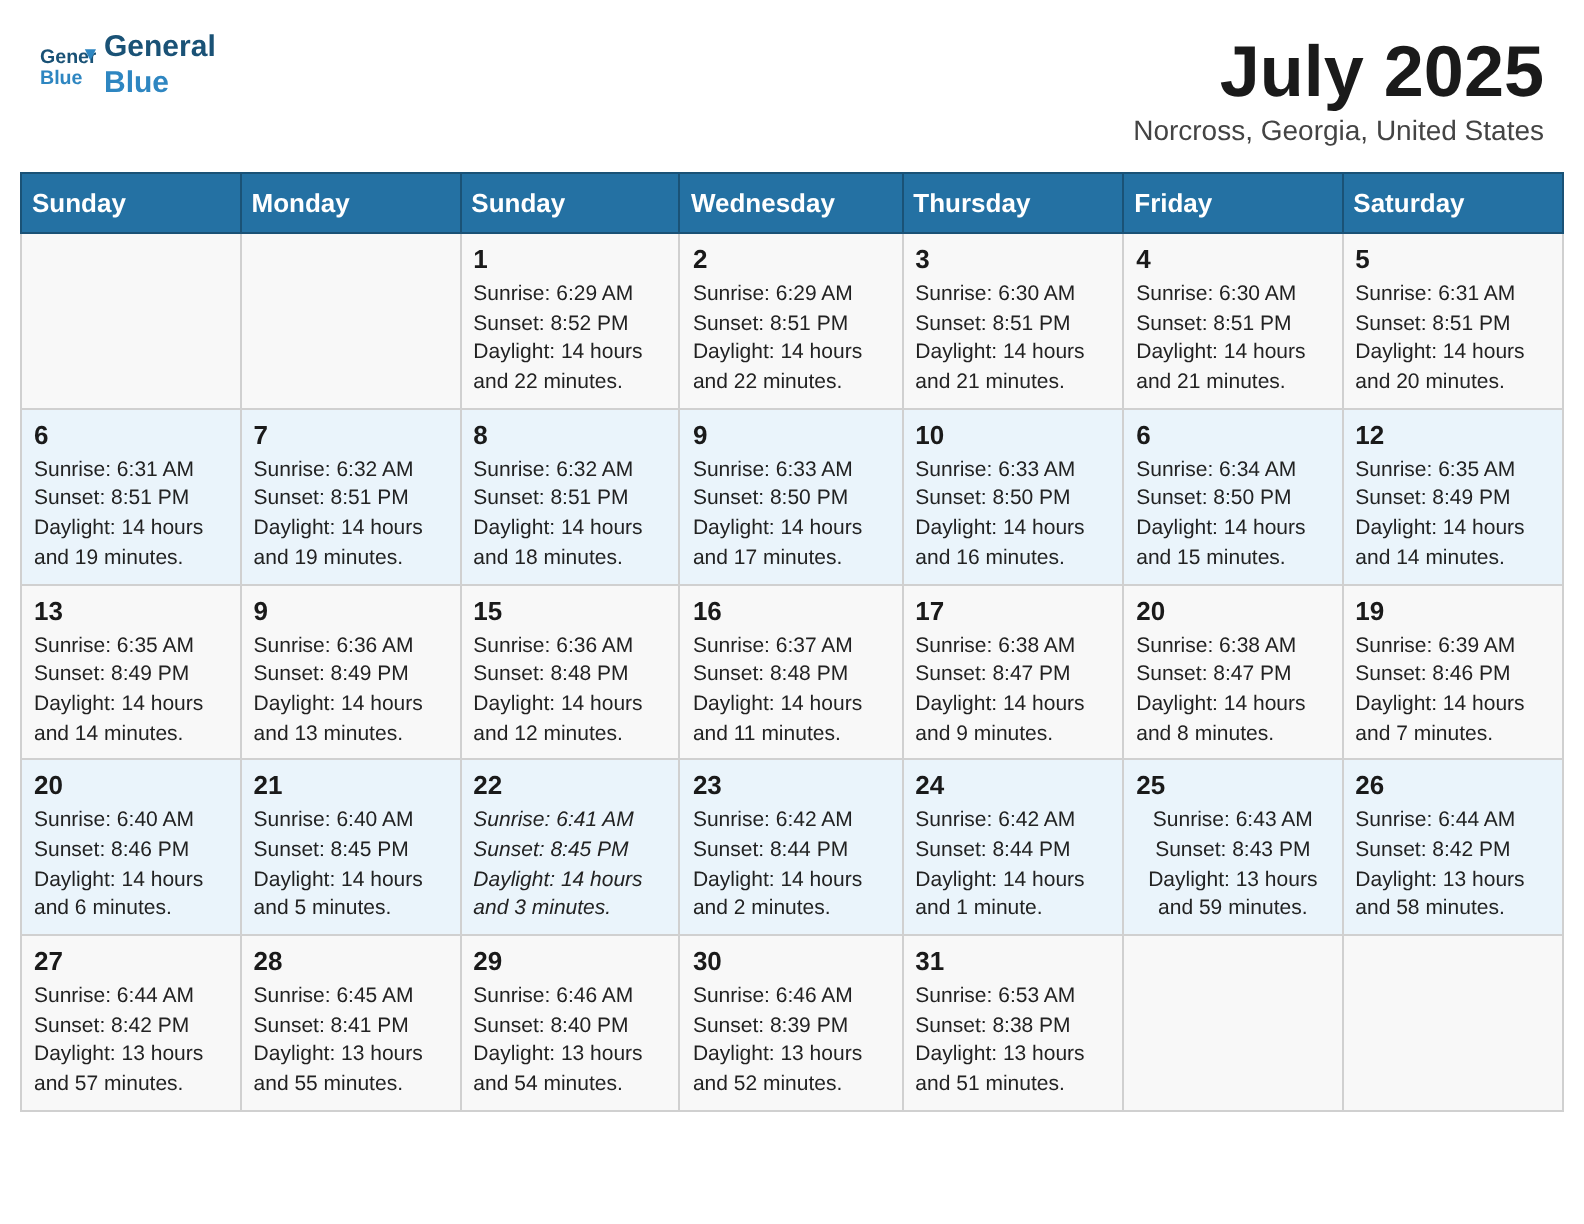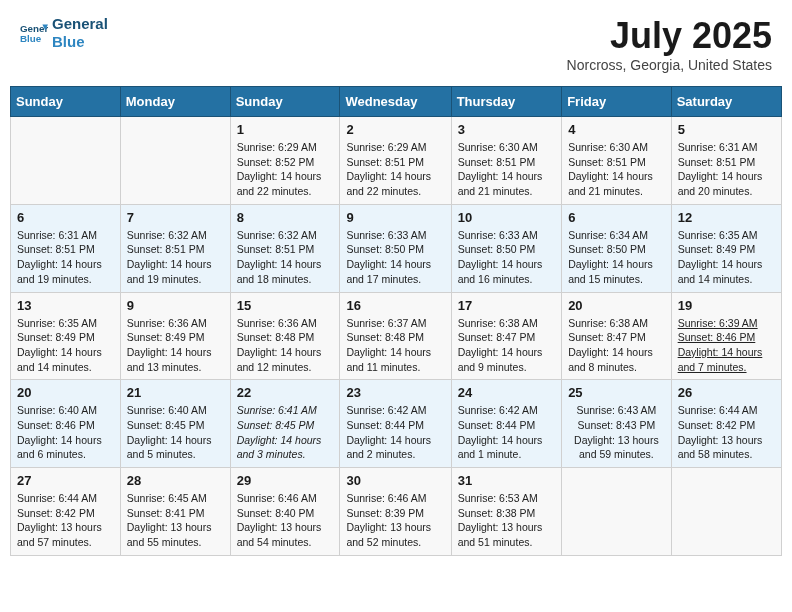--- a/index.html
+++ b/index.html
@@ -230,21 +230,21 @@
 Daylight: 14 hours and 9 minutes.</div>
         </td>
         <td>
           <span class="day-num">20</span>
           <div class="day-detail" style="white-space: pre-line;">Sunrise: 6:38 AM
 Sunset: 8:47 PM
 Daylight: 14 hours and 8 minutes.</div>
         </td>
         <td>
           <span class="day-num">19</span>
-          <div class="day-detail" style="white-space: pre-line; text-decoration: underline;">Sunrise: 6:39 AM
+          <div class="day-detail" style="white-space: pre-line;">Sunrise: 6:39 AM
 Sunset: 8:46 PM
 Daylight: 14 hours and 7 minutes.</div>
         </td>
       </tr>
       <tr>
         <td>
           <span class="day-num">20</span>
           <div class="day-detail" style="white-space: pre-line;">Sunrise: 6:40 AM
 Sunset: 8:46 PM
 Daylight: 14 hours and 6 minutes.</div>

